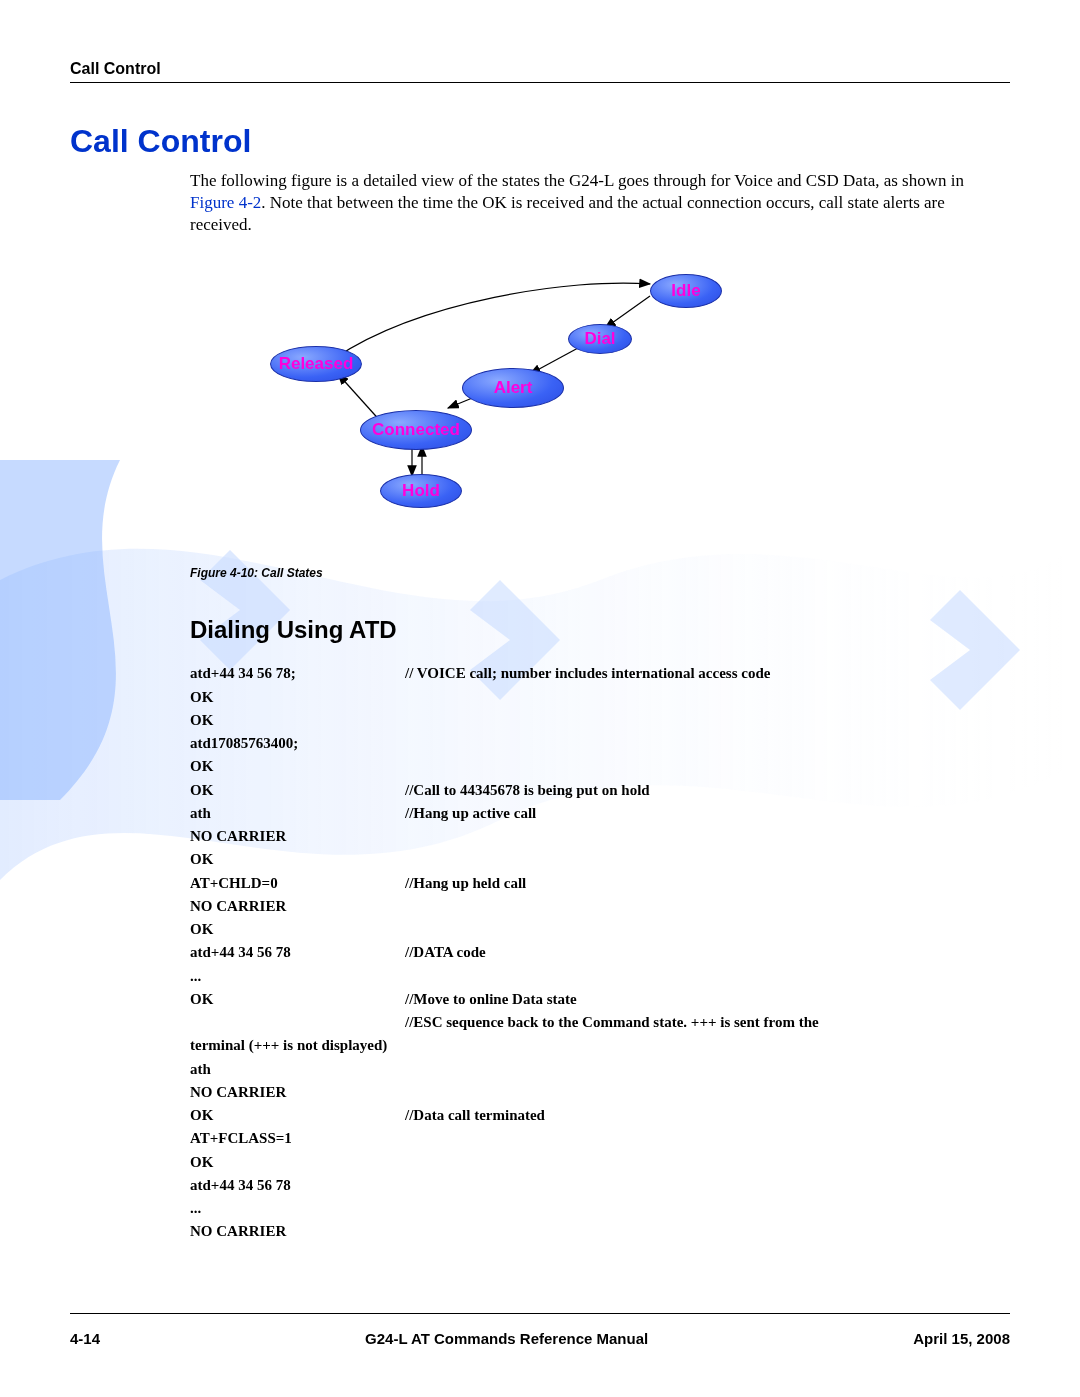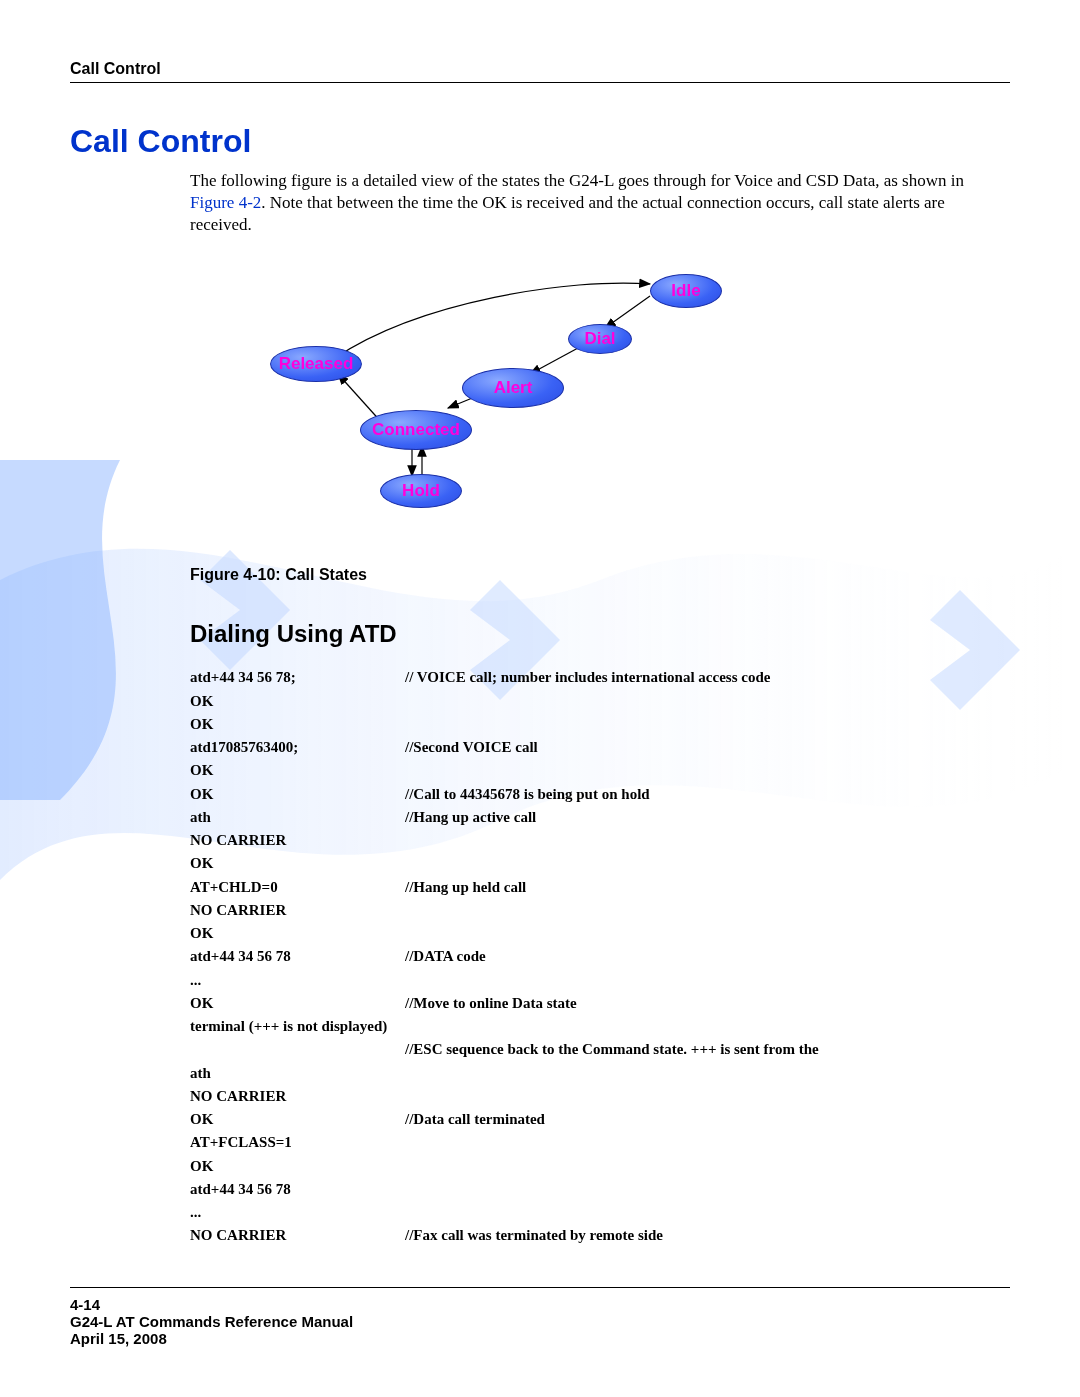--- a/index.html
+++ b/index.html
@@ -62,24 +62,25 @@
     border: 1px solid #1a2fa8;
   }
   svg.arrows {
     position: absolute;
     left: 0; top: 0;
     width: 100%; height: 100%;
   }
   .figure-caption {
     font-family: Arial, Helvetica, sans-serif;
     font-weight: bold;
-    font-size: 16px;
+    font-size: 12px;
     margin-left: 120px;
     margin-top: 20px;
     margin-bottom: 36px;
+    font-style: italic;
   }
   h2.sub-heading {
     font-family: Arial, Helvetica, sans-serif;
     font-weight: bold;
     font-size: 24px;
     margin-left: 120px;
     margin-bottom: 18px;
   }
   .code-block {
     margin-left: 120px;
@@ -90,27 +91,26 @@
   }
   .code-row { display: flex; justify-content: space-between; }
   .code-left { width: 215px; flex: 0 0 215px; }
   .code-right { flex: 1; }
   .footer {
     position: absolute;
     bottom: 50px;
     left: 70px;
     right: 70px;
     border-top: 1.5px solid #000;
-    padding-top: 8px;
+    padding-top: 16px;
     display: flex;
     justify-content: space-between;
     font-family: Arial, Helvetica, sans-serif;
     font-weight: bold;
     font-size: 15px;
-    flex-direction: column;
   }
   
   .bg-wave {
     position: absolute;
     left: 0; top: 460px;
     width: 1080px; height: 520px;
     z-index: -1;
     opacity: 0.85;
   }
 </style>
@@ -191,21 +191,20 @@
       <div class="code-row">
         <div class="code-left">OK</div>
         <div class="code-right"></div>
       </div>
       <div class="code-row">
         <div class="code-left">OK</div>
         <div class="code-right"></div>
       </div>
       <div class="code-row">
         <div class="code-left">atd17085763400;</div>
-        <div class="code-right">//Second VOICE call</div>
       </div>
       <div class="code-row">
         <div class="code-left">OK</div>
         <div class="code-right"></div>
       </div>
       <div class="code-row">
         <div class="code-left">OK</div>
         <div class="code-right">//Call to 44345678 is being put on hold</div>
       </div>
       <div class="code-row">
@@ -238,28 +237,28 @@
       </div>
       <div class="code-row">
         <div class="code-left">...</div>
         <div class="code-right"></div>
       </div>
       <div class="code-row">
         <div class="code-left">OK</div>
         <div class="code-right">//Move to online Data state</div>
       </div>
       <div class="code-row">
-        <div class="code-left">terminal (+++ is not displayed)</div>
-        <div class="code-right"></div>
-      </div>
-      <div class="code-row">
         <div class="code-left"></div>
         <div class="code-right">//ESC sequence back to the Command state. +++ is sent from the </div>
       </div>
       <div class="code-row">
+        <div class="code-left">terminal (+++ is not displayed)</div>
+        <div class="code-right"></div>
+      </div>
+      <div class="code-row">
         <div class="code-left">ath</div>
       </div>
       <div class="code-row">
         <div class="code-left">NO CARRIER</div>
         <div class="code-right"></div>
       </div>
       <div class="code-row">
         <div class="code-left">OK</div>
         <div class="code-right">//Data call terminated</div>
       </div>
@@ -273,21 +272,20 @@
       </div>
       <div class="code-row">
         <div class="code-left">atd+44 34 56 78</div>
       </div>
       <div class="code-row">
         <div class="code-left">...</div>
         <div class="code-right"></div>
       </div>
       <div class="code-row">
         <div class="code-left">NO CARRIER</div>
-        <div class="code-right">//Fax call was terminated by remote side</div>
       </div>
     </div>
 
   <div class="footer">
     <span>4-14</span>
     <span>G24-L AT Commands Reference Manual</span>
     <span>April 15, 2008</span>
   </div>
 </div>
 

